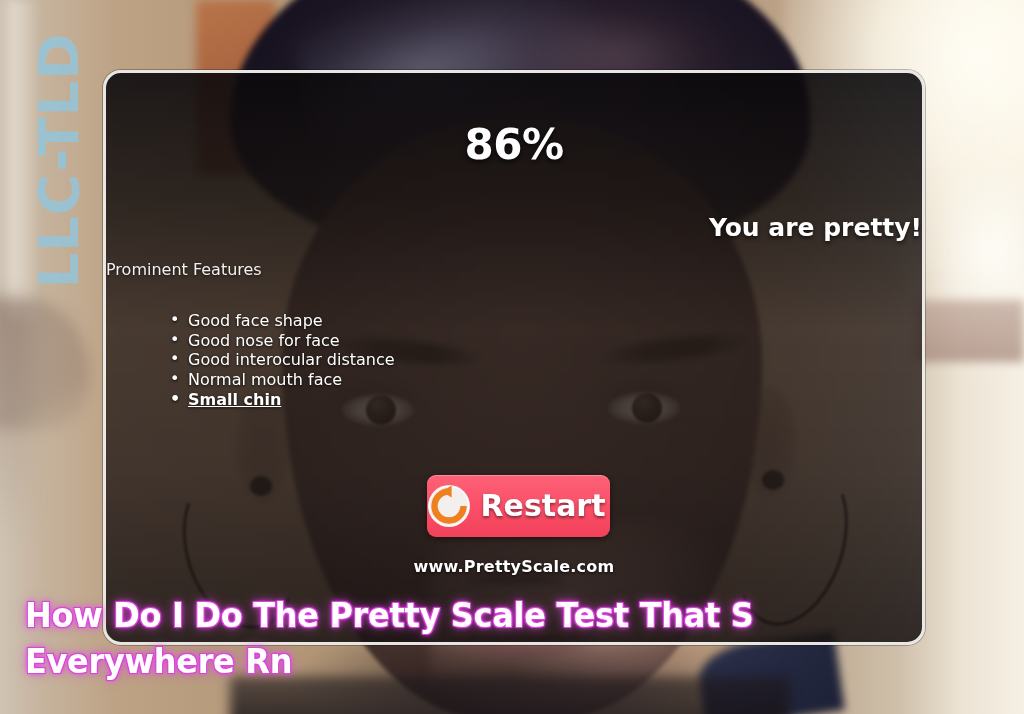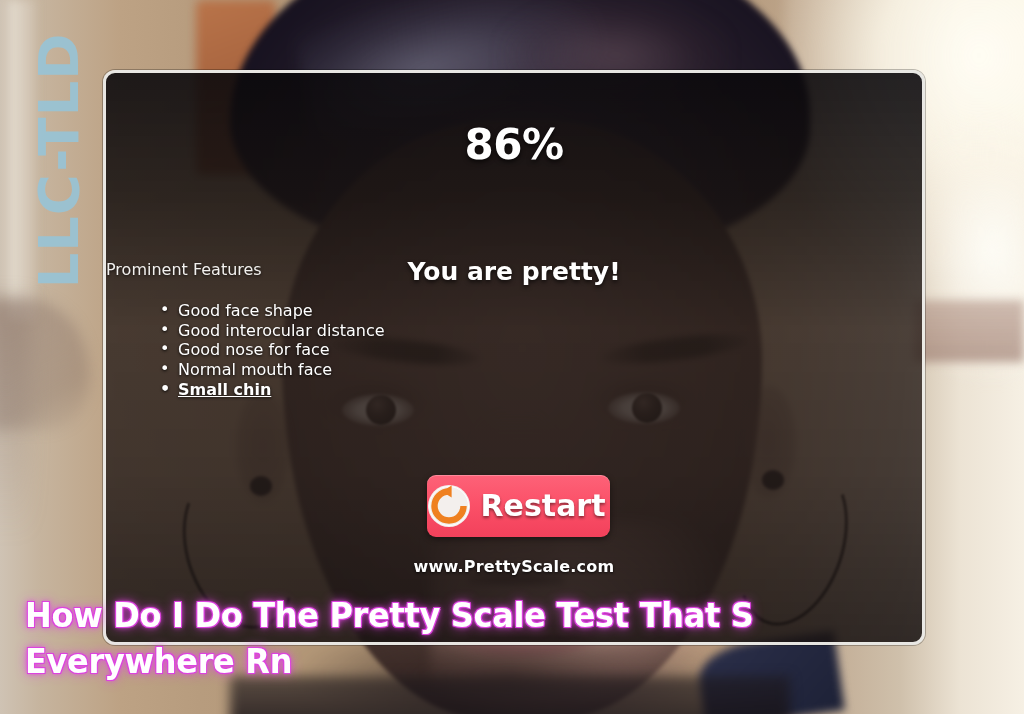--- a/index.html
+++ b/index.html
@@ -266,21 +266,21 @@
     width: 560px; height: 60px;
     background: linear-gradient(180deg, rgba(30,24,28,0.6), rgba(22,18,22,0.9));
     filter: blur(6px);
   }
 
   
   .card {
     position: absolute;
     left: 103px; top: 70px;
     width: 822px; height: 575px;
-    border-radius: 12px;
+    border-radius: 18px;
     border: 3px solid rgba(250,248,244,0.92);
     background:
       linear-gradient(180deg,
         rgba(12,10,13,0.90) 0%,
         rgba(22,17,16,0.86) 22%,
         rgba(42,32,28,0.80) 45%,
         rgba(38,29,26,0.82) 70%,
         rgba(26,20,19,0.88) 100%);
     box-sizing: border-box;
     overflow: hidden;
@@ -298,40 +298,39 @@
     left: 0; right: 0; top: 47px;
     text-align: center;
     font-size: 42px;
     font-weight: 700;
     letter-spacing: -0.5px;
     text-shadow: 0 2px 5px rgba(0,0,0,0.75);
   }
   .verdict {
     position: absolute;
     left: 0; right: 0; top: 140px;
-    text-align: center;
+    text-align: right;
     font-size: 25px;
     font-weight: 700;
     text-shadow: 0 2px 4px rgba(0,0,0,0.7);
-    margin-top: 44px;
   }
   .subtitle {
     position: absolute;
     left: 0; right: 0; top: 187px;
     text-align: left;
     font-size: 16px;
     font-weight: 400;
     color: #f2f0ee;
     text-shadow: 0 1px 3px rgba(0,0,0,0.7);
   }
 
   .features {
     position: absolute;
     left: 44px; top: 222px;
-    margin: 6px;
+    margin: 16px;
     padding: 0 0 0 22px;
     list-style: none;
   }
   .features li {
     position: relative;
     font-size: 16px;
     line-height: 19.7px;
     color: #ffffff;
     text-shadow: 0 1px 3px rgba(0,0,0,0.85);
     white-space: nowrap;
@@ -477,22 +476,22 @@
     <div class="card-inner">
 
       <div class="score">86%</div>
 
       <div class="verdict">You are pretty!</div>
 
       <div class="subtitle">Prominent Features</div>
 
       <ul class="features" id="features-list">
           <li>Good face shape</li>
+          <li>Good nose for face</li>
           <li>Good interocular distance</li>
-          <li>Good nose for face</li>
           <li>Normal mouth face</li>
           <li class="strong">Small chin</li>
         </ul>
 
       <button class="restart-btn">
         <svg class="restart-icon" viewBox="0 0 44 44">
           <circle cx="22" cy="22" r="21" fill="#f3efed"></circle>
           <circle cx="22" cy="22" r="19.5" fill="none" stroke="#ffffff" stroke-width="1"></circle>
           <path d="M22 7.5 A14.5 14.5 0 1 0 36.5 22" fill="none" stroke="#ef8020" stroke-width="6.4" stroke-linecap="butt"></path>
           <path d="M24.6 1.6 L24.6 13.6 L15.0 7.6 Z" fill="#ef8020"></path>

